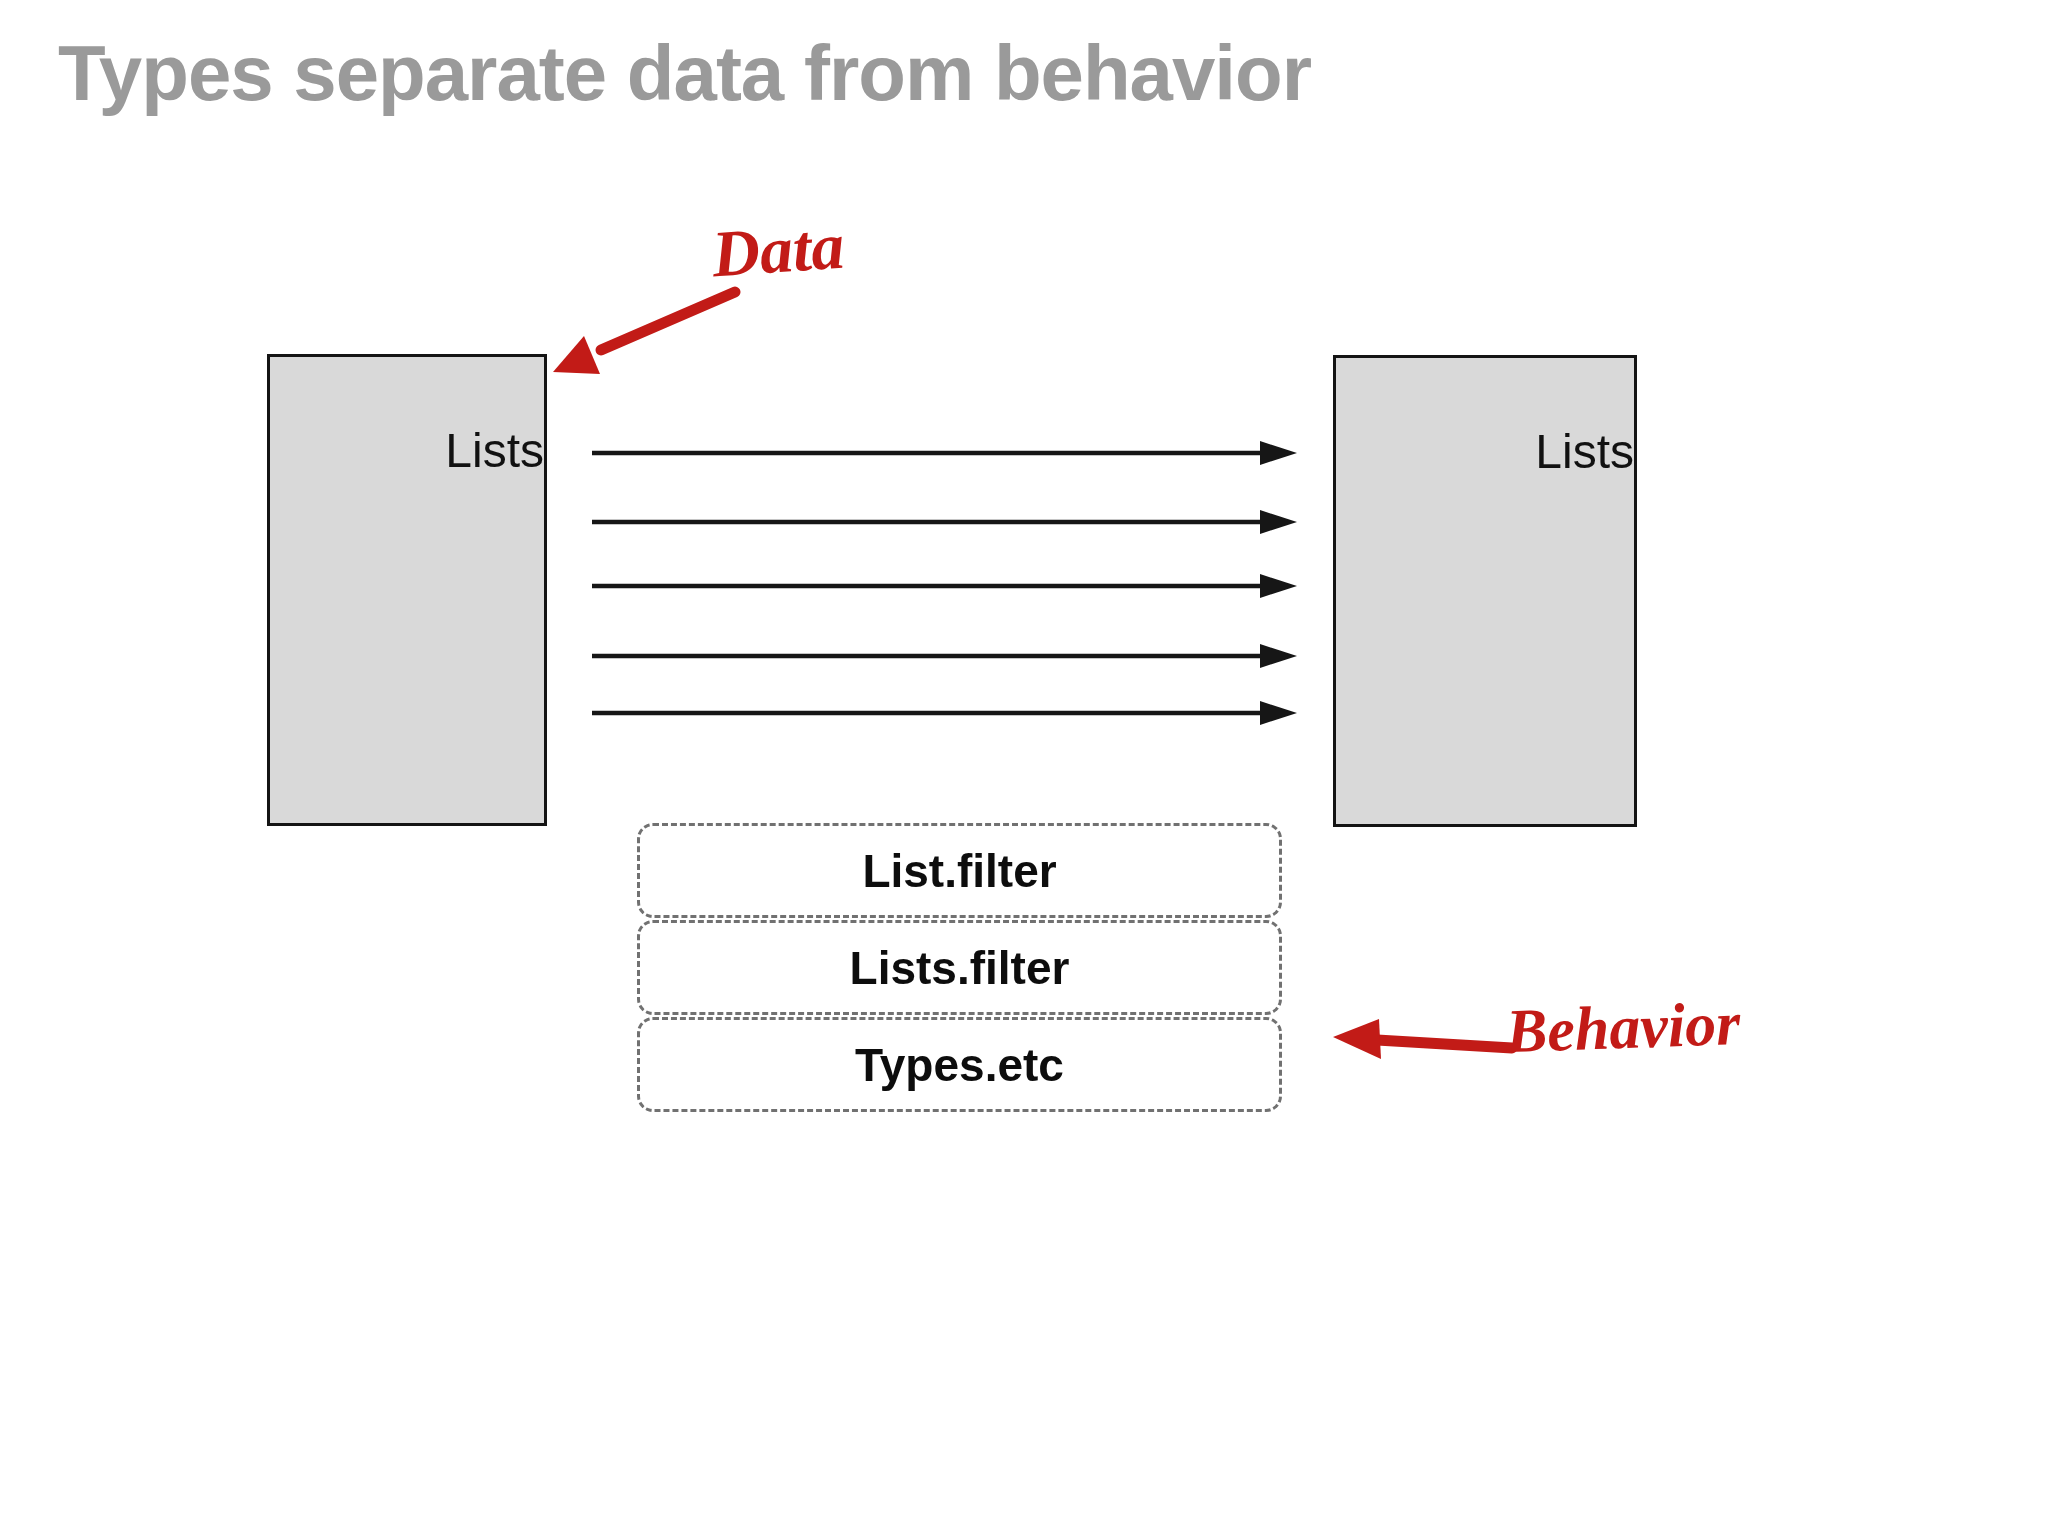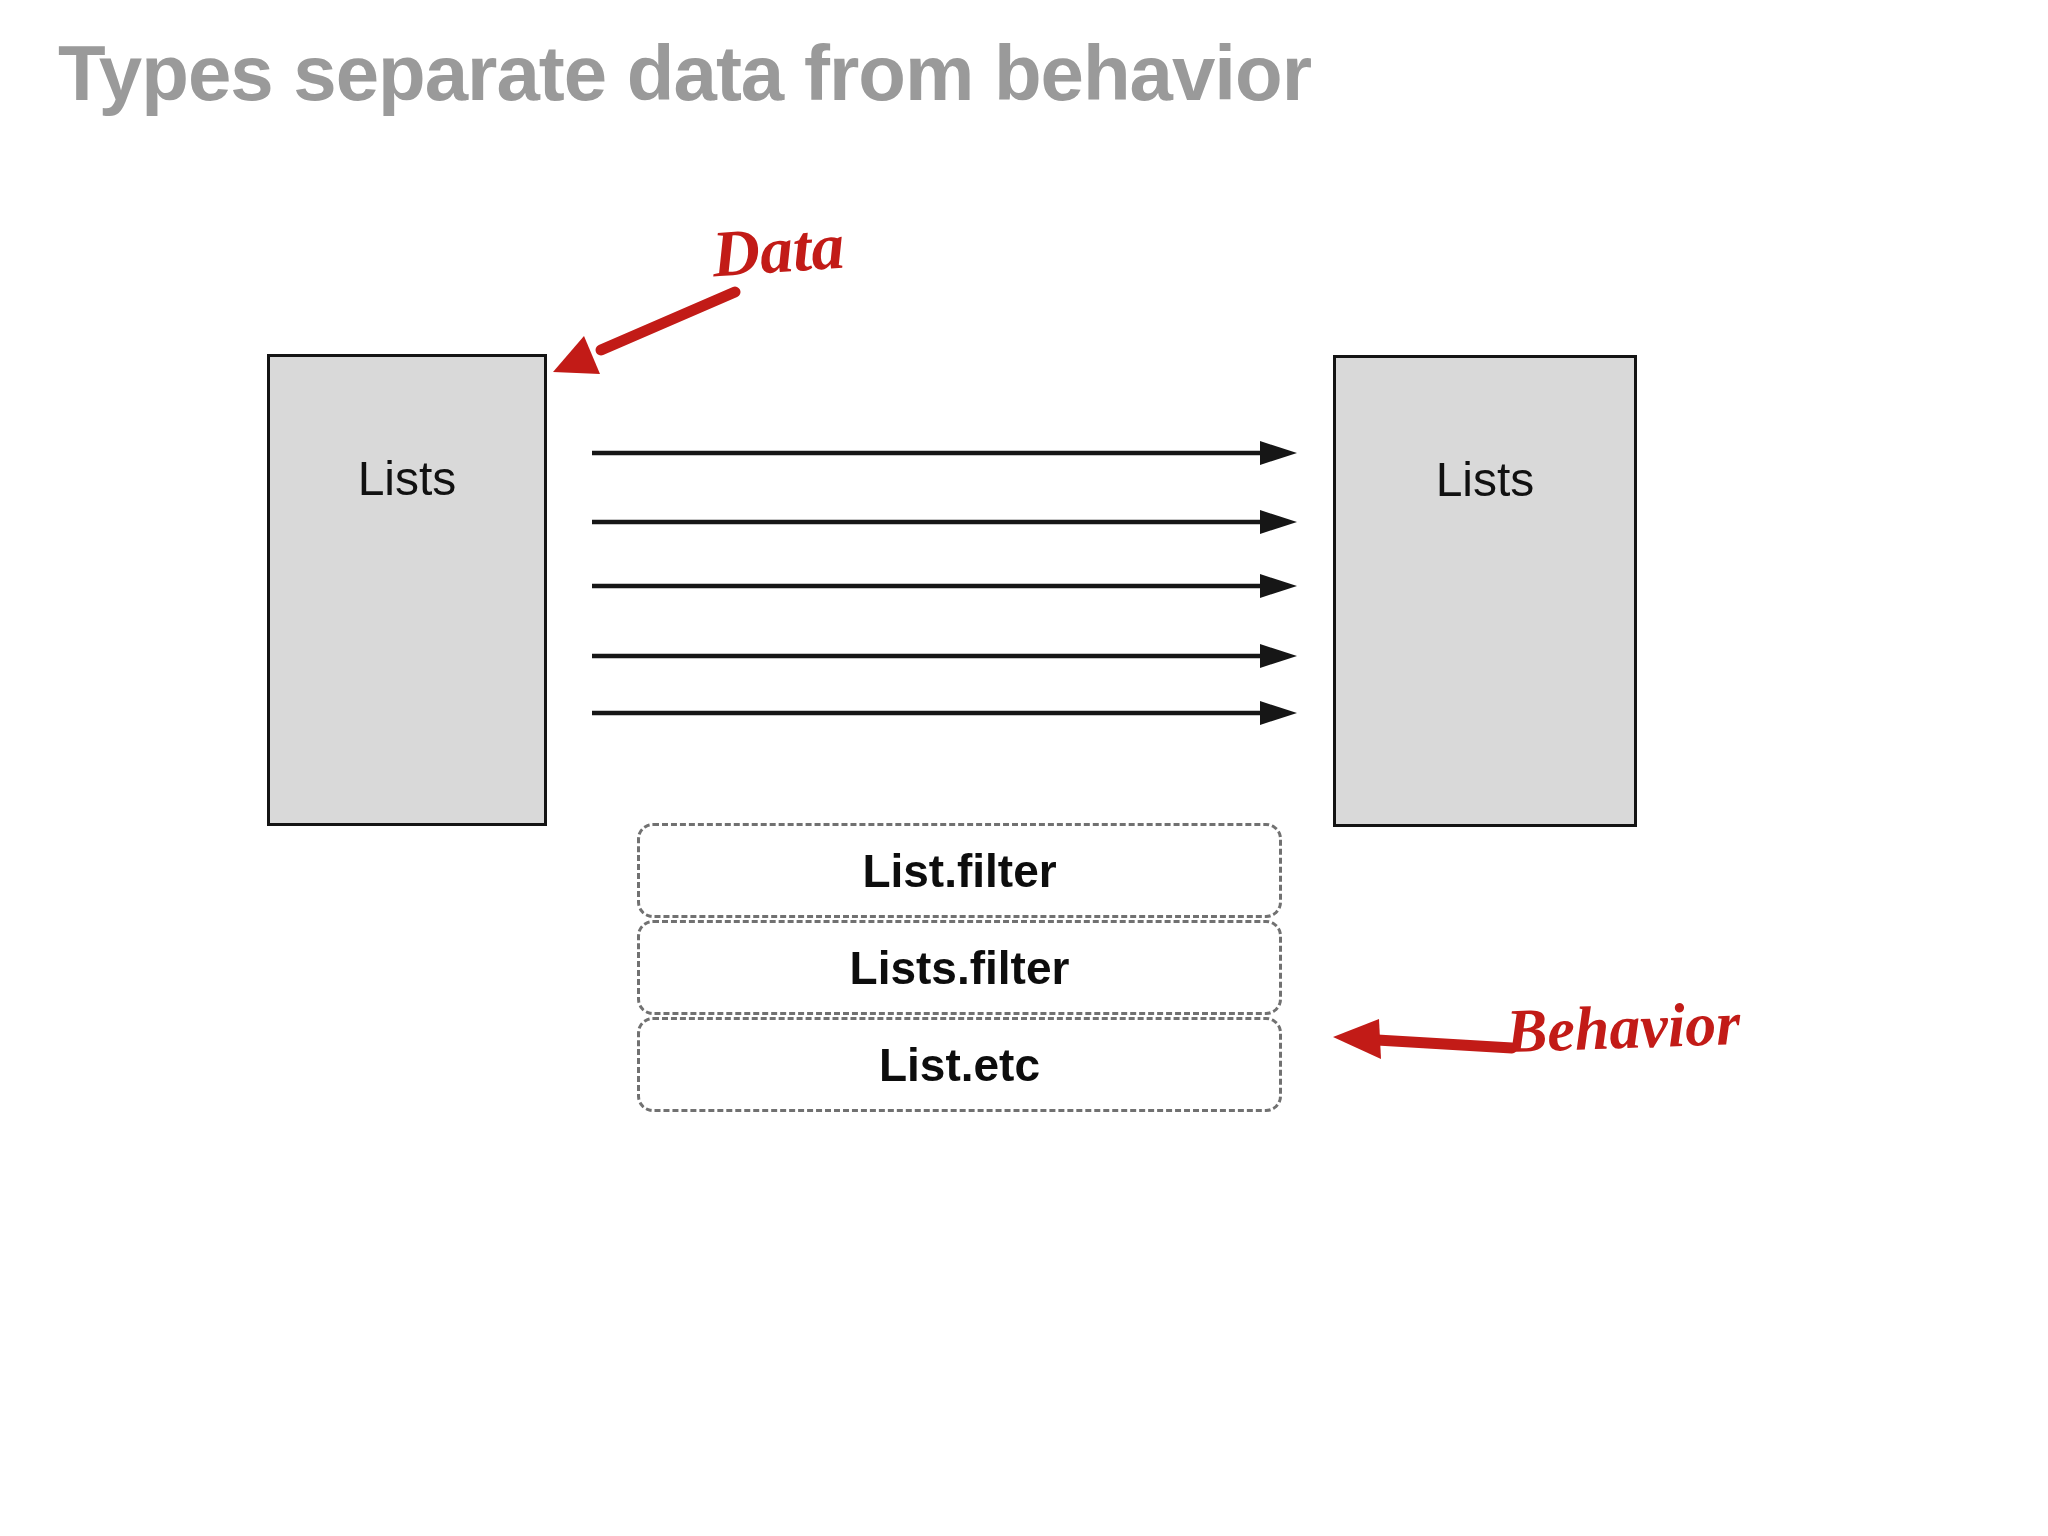--- a/index.html
+++ b/index.html
@@ -26,23 +26,23 @@
     white-space: nowrap;
   }
   .lists-box {
     position: absolute;
     width: 280px;
     height: 472px;
     background: var(--box-fill, #d9d9d9);
     border: 3px solid var(--box-border, #141414);
     box-sizing: border-box;
     display: flex;
-    justify-content: center;
+    justify-content: flex-end;
     align-items: flex-start;
-    padding-top: 94px;
+    padding-top: 66px;
   }
   .lists-box.left { left: 267px; top: 354px; }
   .lists-box.right { left: 1333px; top: 355px; width: 304px; }
   .lists-label {
     font-size: 48px;
     color: #111111;
     letter-spacing: 0px;
   }
   #arrow-layer {
     position: absolute;
@@ -153,17 +153,17 @@
   <div class="handwritten hw-behavior">Behavior</div>
 
   <div class="behavior-stack">
     <div class="behavior-item">
       <span class="behavior-item-label">List.filter</span>
     </div>
     <div class="behavior-item">
       <span class="behavior-item-label">Lists.filter</span>
     </div>
     <div class="behavior-item">
-      <span class="behavior-item-label">List.etc</span>
+      <span class="behavior-item-label">Types.etc</span>
     </div>
   </div>
 
 </div>
 
 </body></html>

